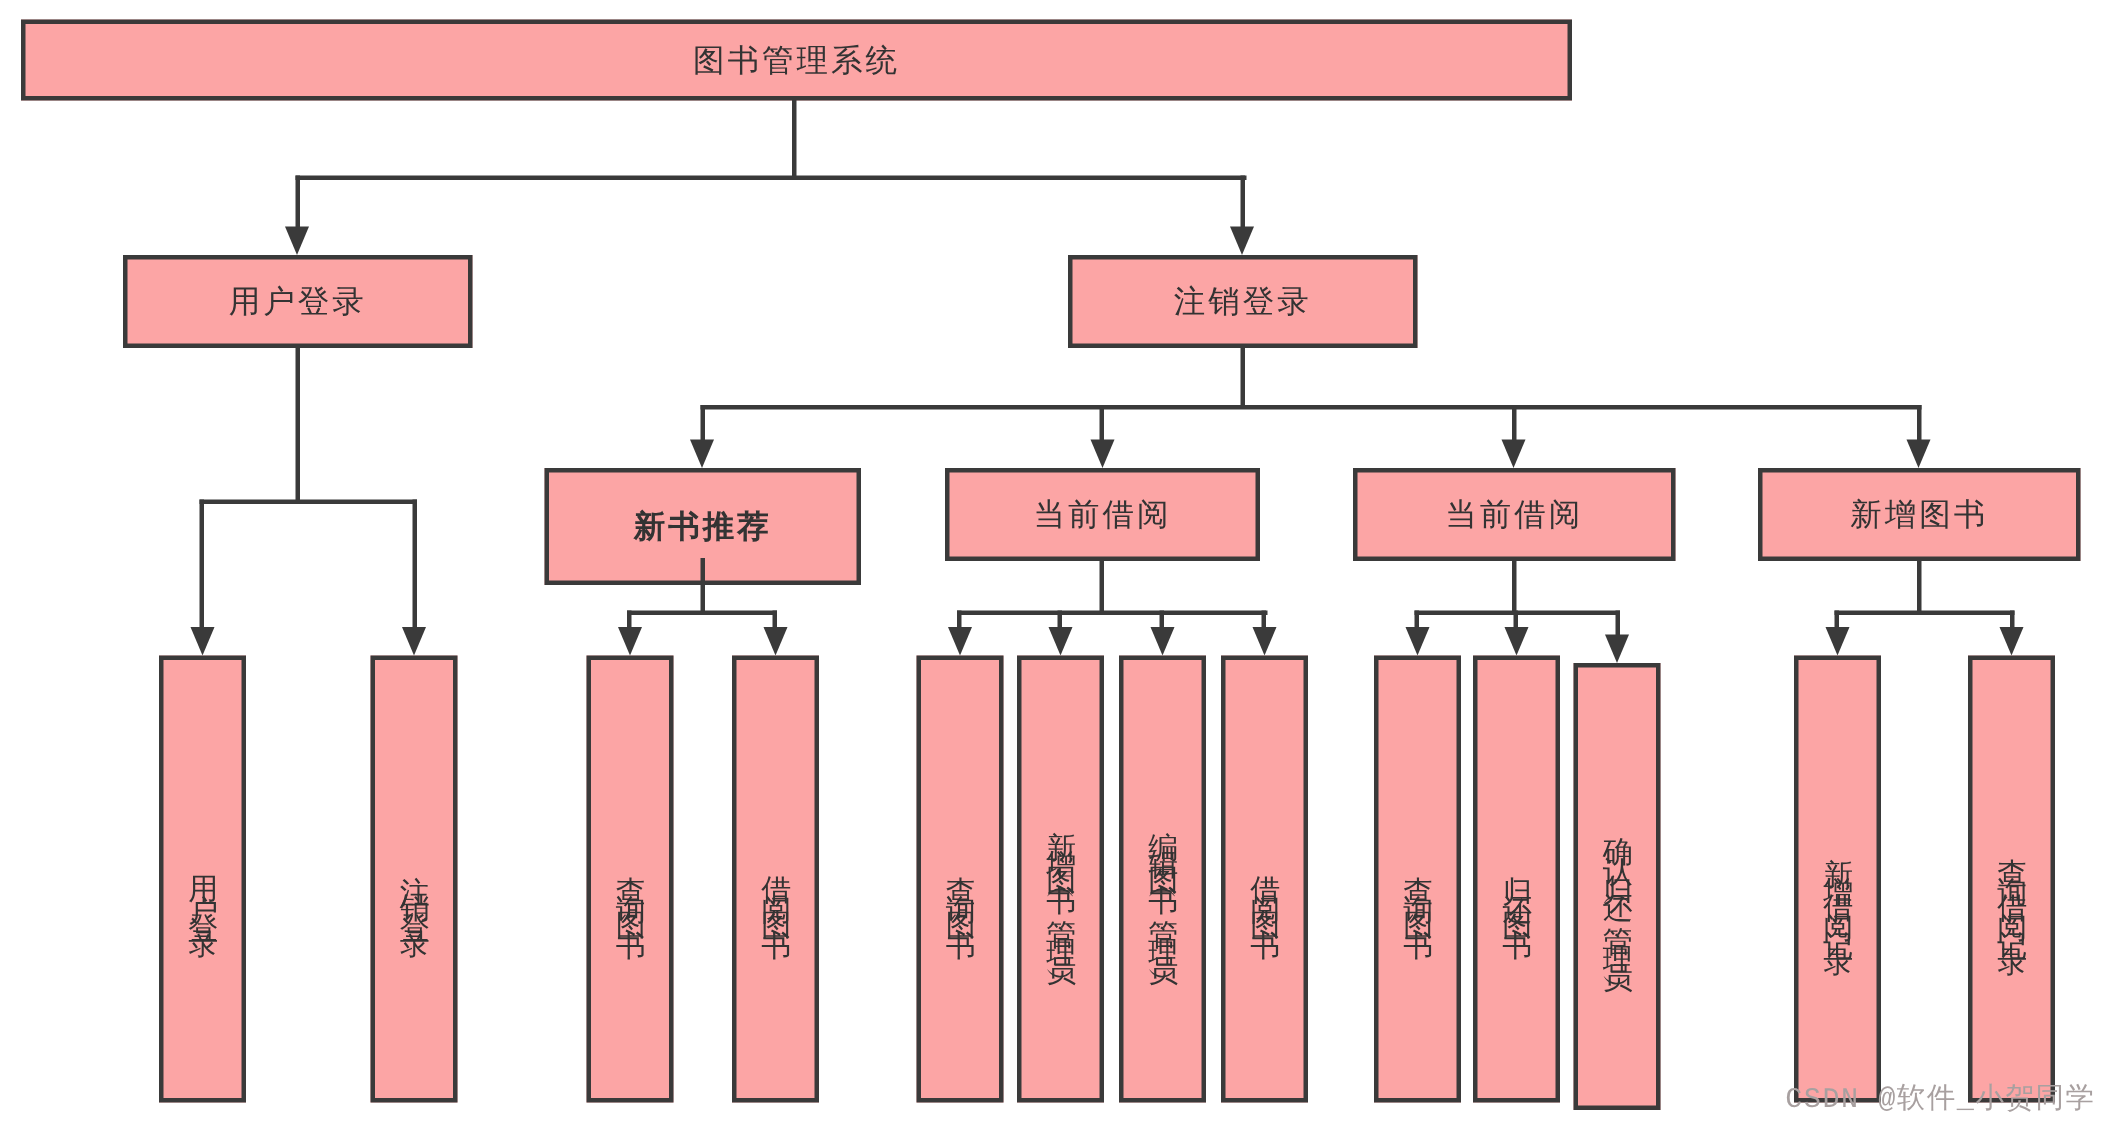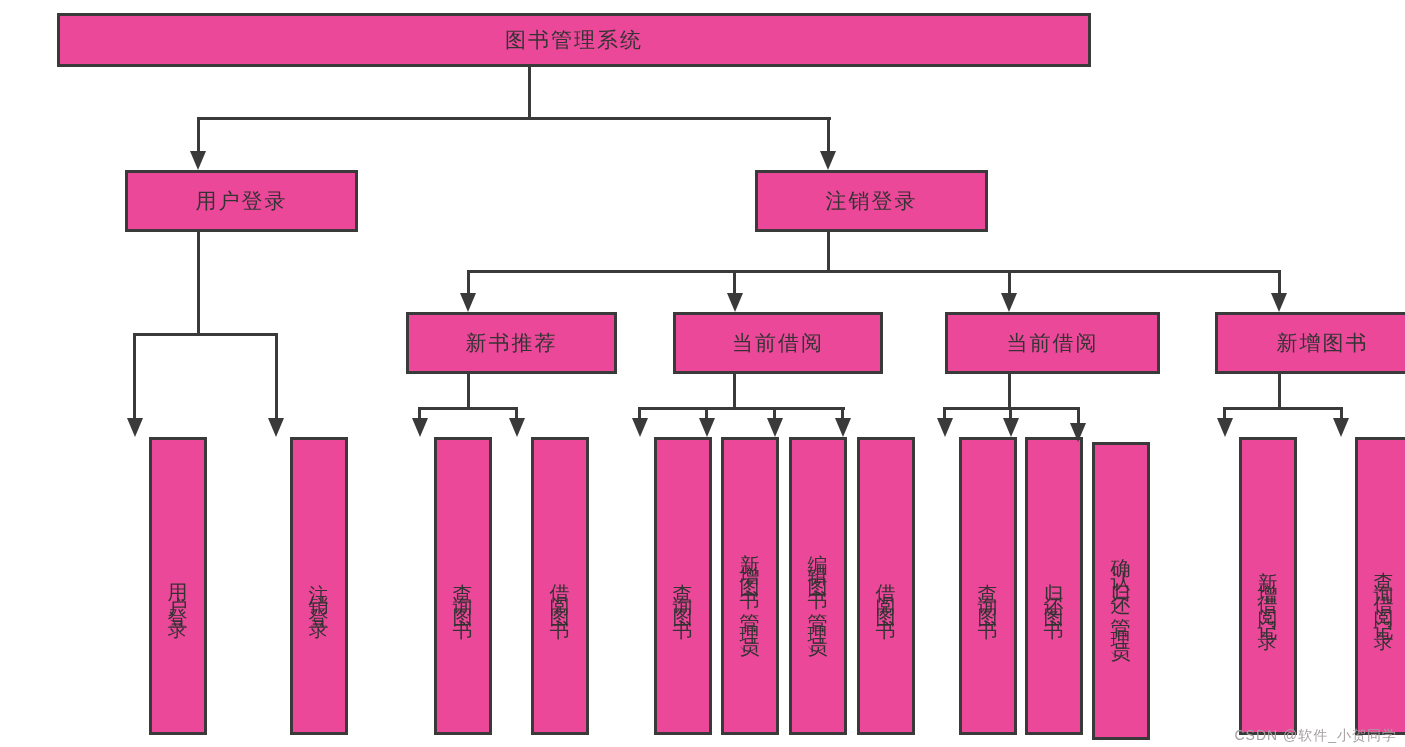--- a/index.html
+++ b/index.html
@@ -1,47 +1,47 @@
 <!DOCTYPE html>
 <html><head>
 <meta charset="utf-8">
 <style>
   html,body{margin:0;padding:0;background:#ffffff;}
   .stage{position:relative;width:1405px;height:747px;background:#ffffff;overflow:hidden;
          font-family:"Liberation Sans","DejaVu Sans",sans-serif;color:#333333;}
-  .box{position:absolute;box-sizing:border-box;border:3px solid #3a3a3a;background:#ec4899;
+  .box{position:absolute;box-sizing:border-box;border:3px solid #3a3a3a;background:#fca5a5;
        display:flex;align-items:center;justify-content:center;font-size:21px;color:#333333;
-       letter-spacing:2px;white-space:nowrap;margin-left:43px;}
+       letter-spacing:2px;white-space:nowrap;}
   .vbox{font-size:20px;}
   .vbox .vtxt{writing-mode:vertical-rl;text-orientation:mixed;letter-spacing:12px;line-height:1;
               padding-top:12px;}
   .vl{position:absolute;width:3px;background:#3a3a3a;}
   .hl{position:absolute;height:3px;background:#3a3a3a;}
   .arw{position:absolute;width:0;height:0;border-left:8px solid transparent;
        border-right:8px solid transparent;border-top:19px solid #3a3a3a;}
-  .watermark{position:absolute;right:8px;bottom:2px;font-size:14px;color:#a8a0a0;
-             letter-spacing:1px;}
+  .watermark{position:absolute;right:8px;bottom:2px;font-size:19px;color:#a8a0a0;
+             letter-spacing:1px;font-family:Liberation Mono, monospace;}
 </style>
 </head>
 <body>
 
 <div class="stage">
 
   <div class="box" style="left:14px;top:13px;width:1034px;height:54px;">
     <span>图书管理系统</span>
   </div>
 
   <div class="box" style="left:82px;top:170px;width:233px;height:62px;">
     <span>用户登录</span>
   </div>
   <div class="box" style="left:712px;top:170px;width:233px;height:62px;">
     <span>注销登录</span>
   </div>
 
-  <div class="box" style="left:363px;top:312px;width:211px;height:62px;">
+  <div class="box" style="left:363px;top:312px;width:211px;height:78px;font-weight:bold;">
     <span>新书推荐</span>
   </div>
   <div class="box" style="left:630px;top:312px;width:210px;height:62px;">
     <span>当前借阅</span>
   </div>
   <div class="box" style="left:902px;top:312px;width:215px;height:62px;">
     <span>当前借阅</span>
   </div>
   <div class="box" style="left:1172px;top:312px;width:215px;height:62px;">
     <span>新增图书</span>

